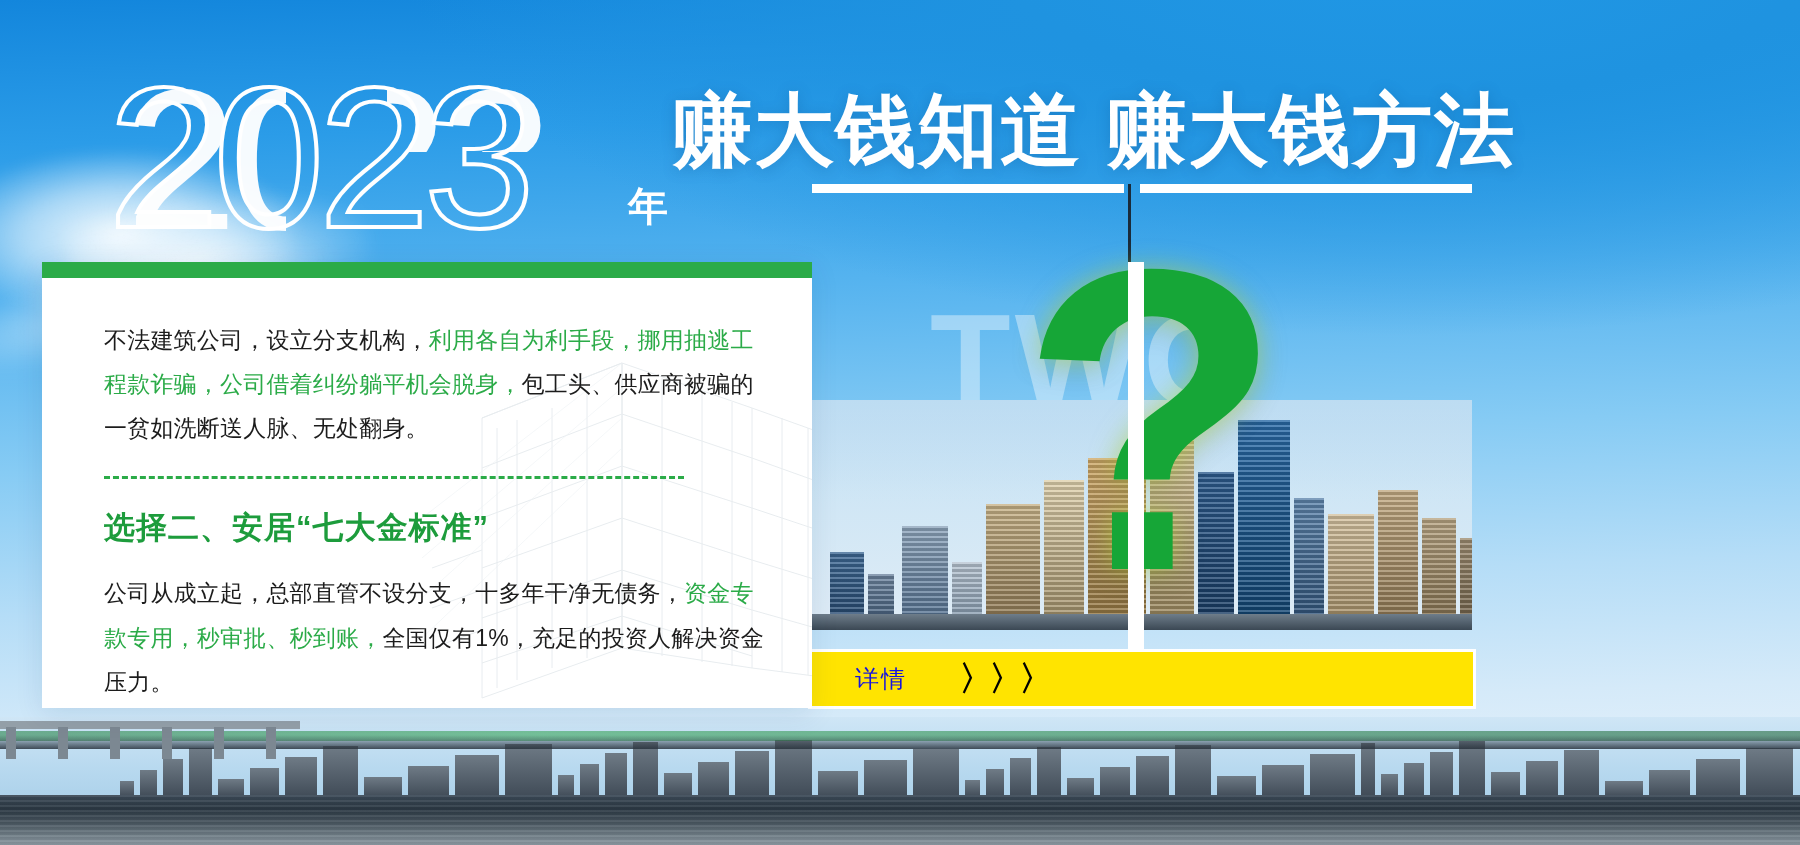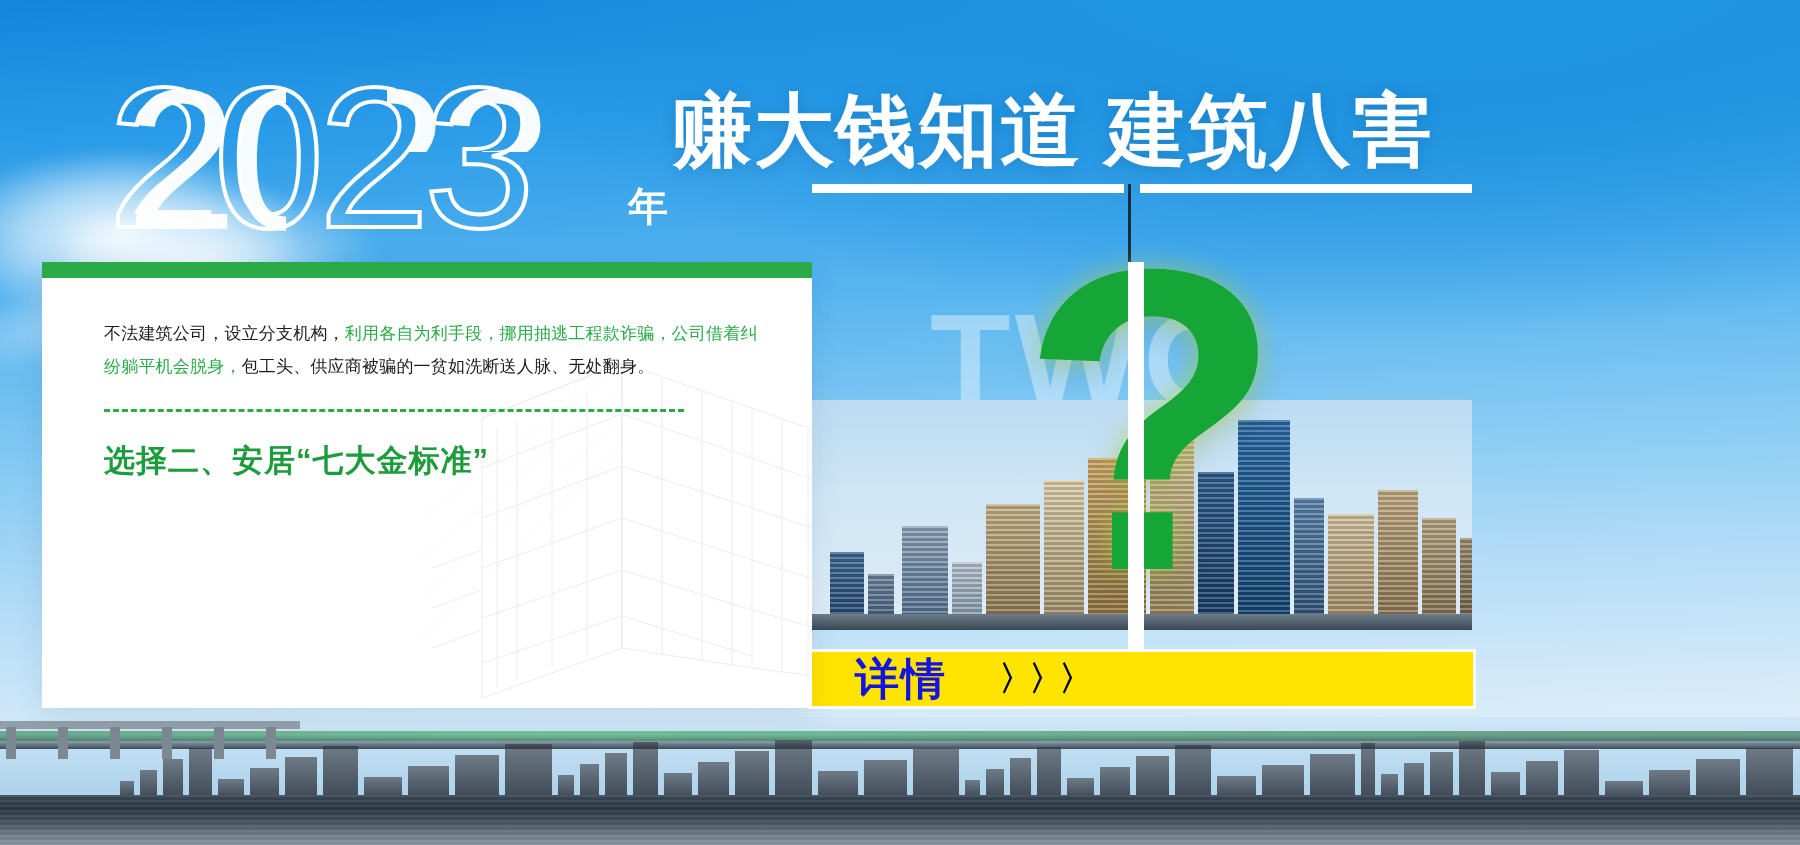--- a/index.html
+++ b/index.html
@@ -100,37 +100,37 @@
   }
   .qslit{position:absolute;left:1128px;top:262px;width:16px;height:400px;background:#ffffff;}
 
   
   .cta{
     position:absolute; left:808px; top:649px; width:668px; height:60px;
     background:#ffe400; border:3px solid #ffffff;
     display:flex; align-items:center; padding:0 44px; gap:46px;
   }
   .cta-main{font-size:36px;font-weight:700;color:#000000;letter-spacing:2px;}
-  .cta-sub{font-size:44px;font-weight:700;color:#1414e0;letter-spacing:2px;}
+  .cta-sub{font-size:24px;font-weight:400;color:#1414e0;letter-spacing:2px;}
   .cta-arrows{font-size:34px;font-weight:700;color:#000;letter-spacing:-4px;margin-left:6px;}
 
   
   .card{
     position:absolute; left:42px; top:262px; width:770px; height:446px;
     background:#ffffff; overflow:hidden;
     box-shadow:0 6px 26px rgba(10,60,110,.10);
   }
   .card-top{position:absolute;left:0;top:0;width:770px;height:16px;background:#2bab48;}
   .blueprint{position:absolute;right:-40px;top:6px;width:430px;height:440px;opacity:.5;}
   .card-inner{position:relative;padding:56px 40px 0 62px;}
 
   .sec-title{
     font-size:31px;font-weight:700;color:#1d9c3c;letter-spacing:1px;margin-bottom:22px;
   }
-  .sec-body{font-size:17px;line-height:1.92;color:#1c1c1c;letter-spacing:.2px;}
+  .sec-body{font-size:23px;line-height:1.92;color:#1c1c1c;letter-spacing:.2px;}
   .g{color:#2bab48;}
   .divider{
     margin:26px 0 28px 0;height:0;border-top:3px dashed #2bab48;width:580px;
   }
   .sec2{margin-top:2px;}
 </style>
 </head>
 <body>
 
 <div class="stage">
@@ -204,21 +204,21 @@
       </div>
   </div>
 
   <div class="year-wrap">
     <div class="year-txt">2023</div>
     <div class="year-ghost">2023</div>
     <div class="year-ghost2">2023</div>
   </div>
   <div class="year-suffix">年</div>
 
-  <div class="headline">赚大钱知道 建筑八害</div>
+  <div class="headline">赚大钱知道 赚大钱方法</div>
   <div class="rule-left"></div>
   <div class="rule-right"></div>
   <div class="rule-drop"></div>
 
   <div class="wm wm-two">TWO</div>
   <div class="wm wm-choices">choices</div>
 
   <div class="photo" id="cityPhoto">
     <div class="ph-overlay"></div>
   <div class="tower" style="left: 20px; width: 34px; height: 78px; background: repeating-linear-gradient(rgba(255, 255, 255, 0.2) 0px, rgba(255, 255, 255, 0.2) 2px, rgba(0, 0, 0, 0.16) 2px, rgba(0, 0, 0, 0.16) 5px), linear-gradient(rgb(63, 106, 150), rgb(36, 69, 107));"></div>
@@ -295,18 +295,21 @@
       <div>
         <div class="sec-body">
           <span>不法建筑公司，设立分支机构，</span><span class="g">利用各自为利手段，挪用抽逃工程款诈骗，公司借着纠纷躺平机会脱身，</span><span>包工头、供应商被骗的一贫如洗断送人脉、无处翻身。</span>
         </div>
       </div>
 
       <div class="divider"></div>
 
       <div class="sec2">
         <div class="sec-title">选择二、安居“七大金标准”</div>
+        <div class="sec-body">
+          <span>公司从成立起，总部直管不设分支，十多年干净无债务，</span><span class="g">资金专款专用，秒审批、秒到账，</span><span>全国仅有1%，充足的投资人解决资金压力。</span>
+        </div>
       </div>
 
     </div>
   </div>
 
 </div>
 
 </body></html>

